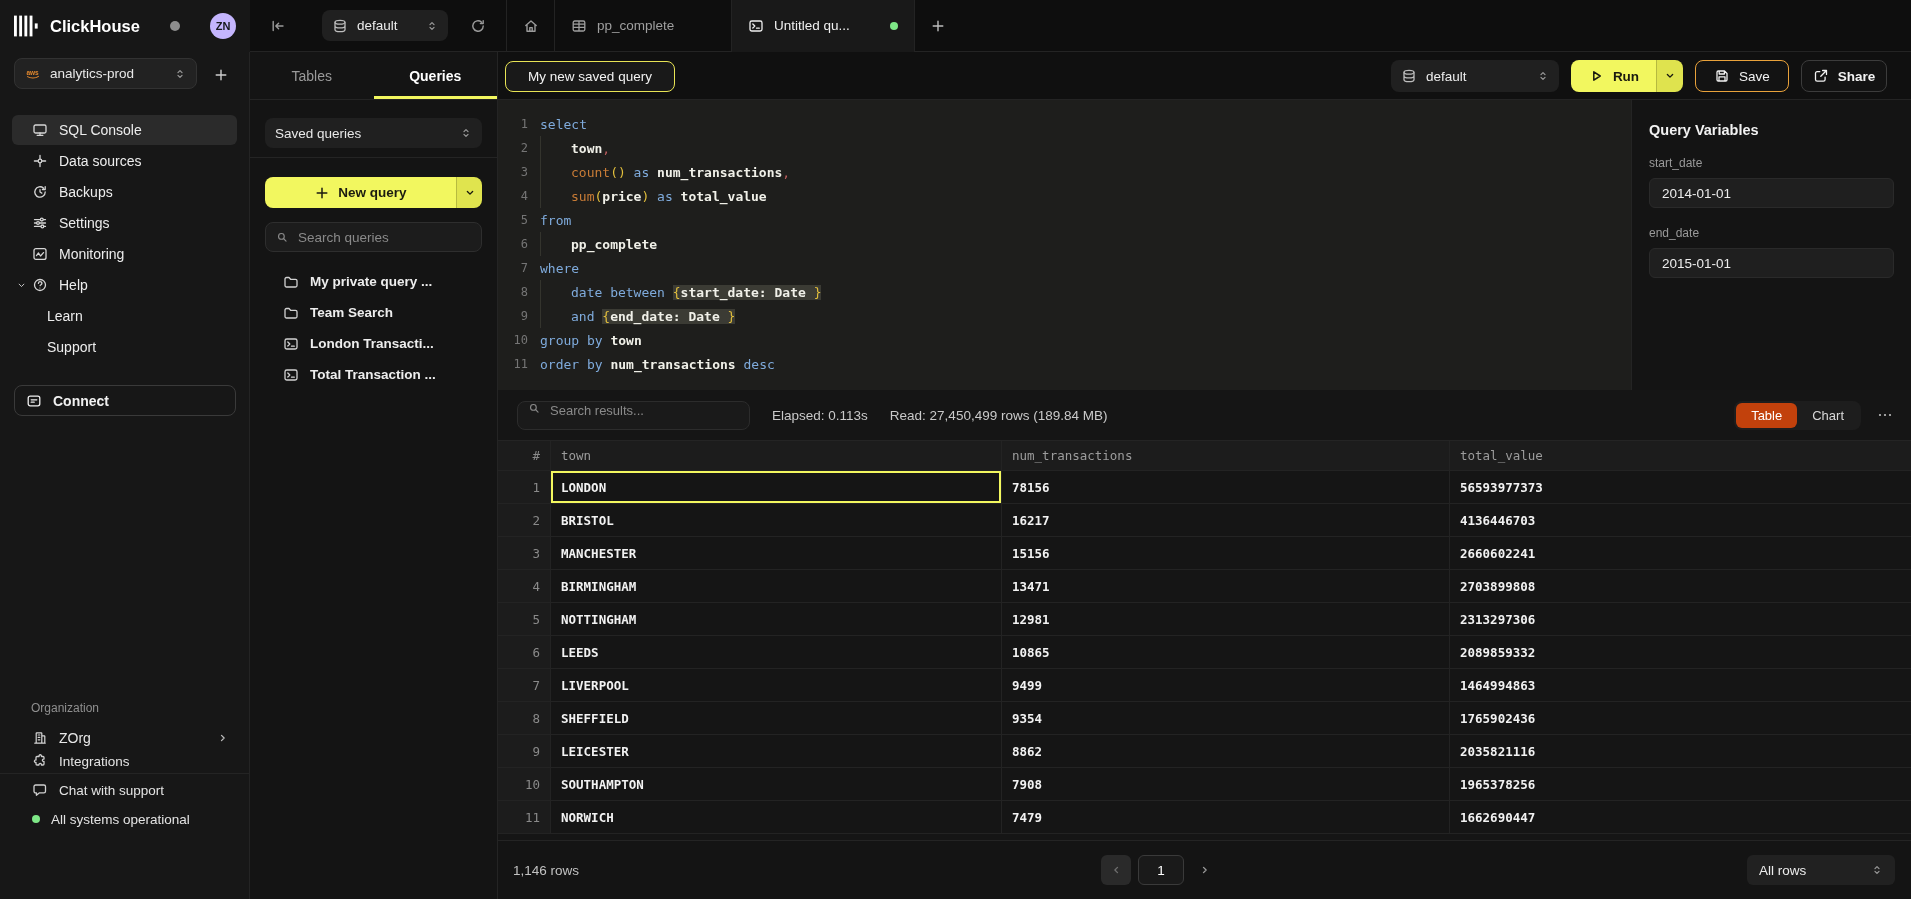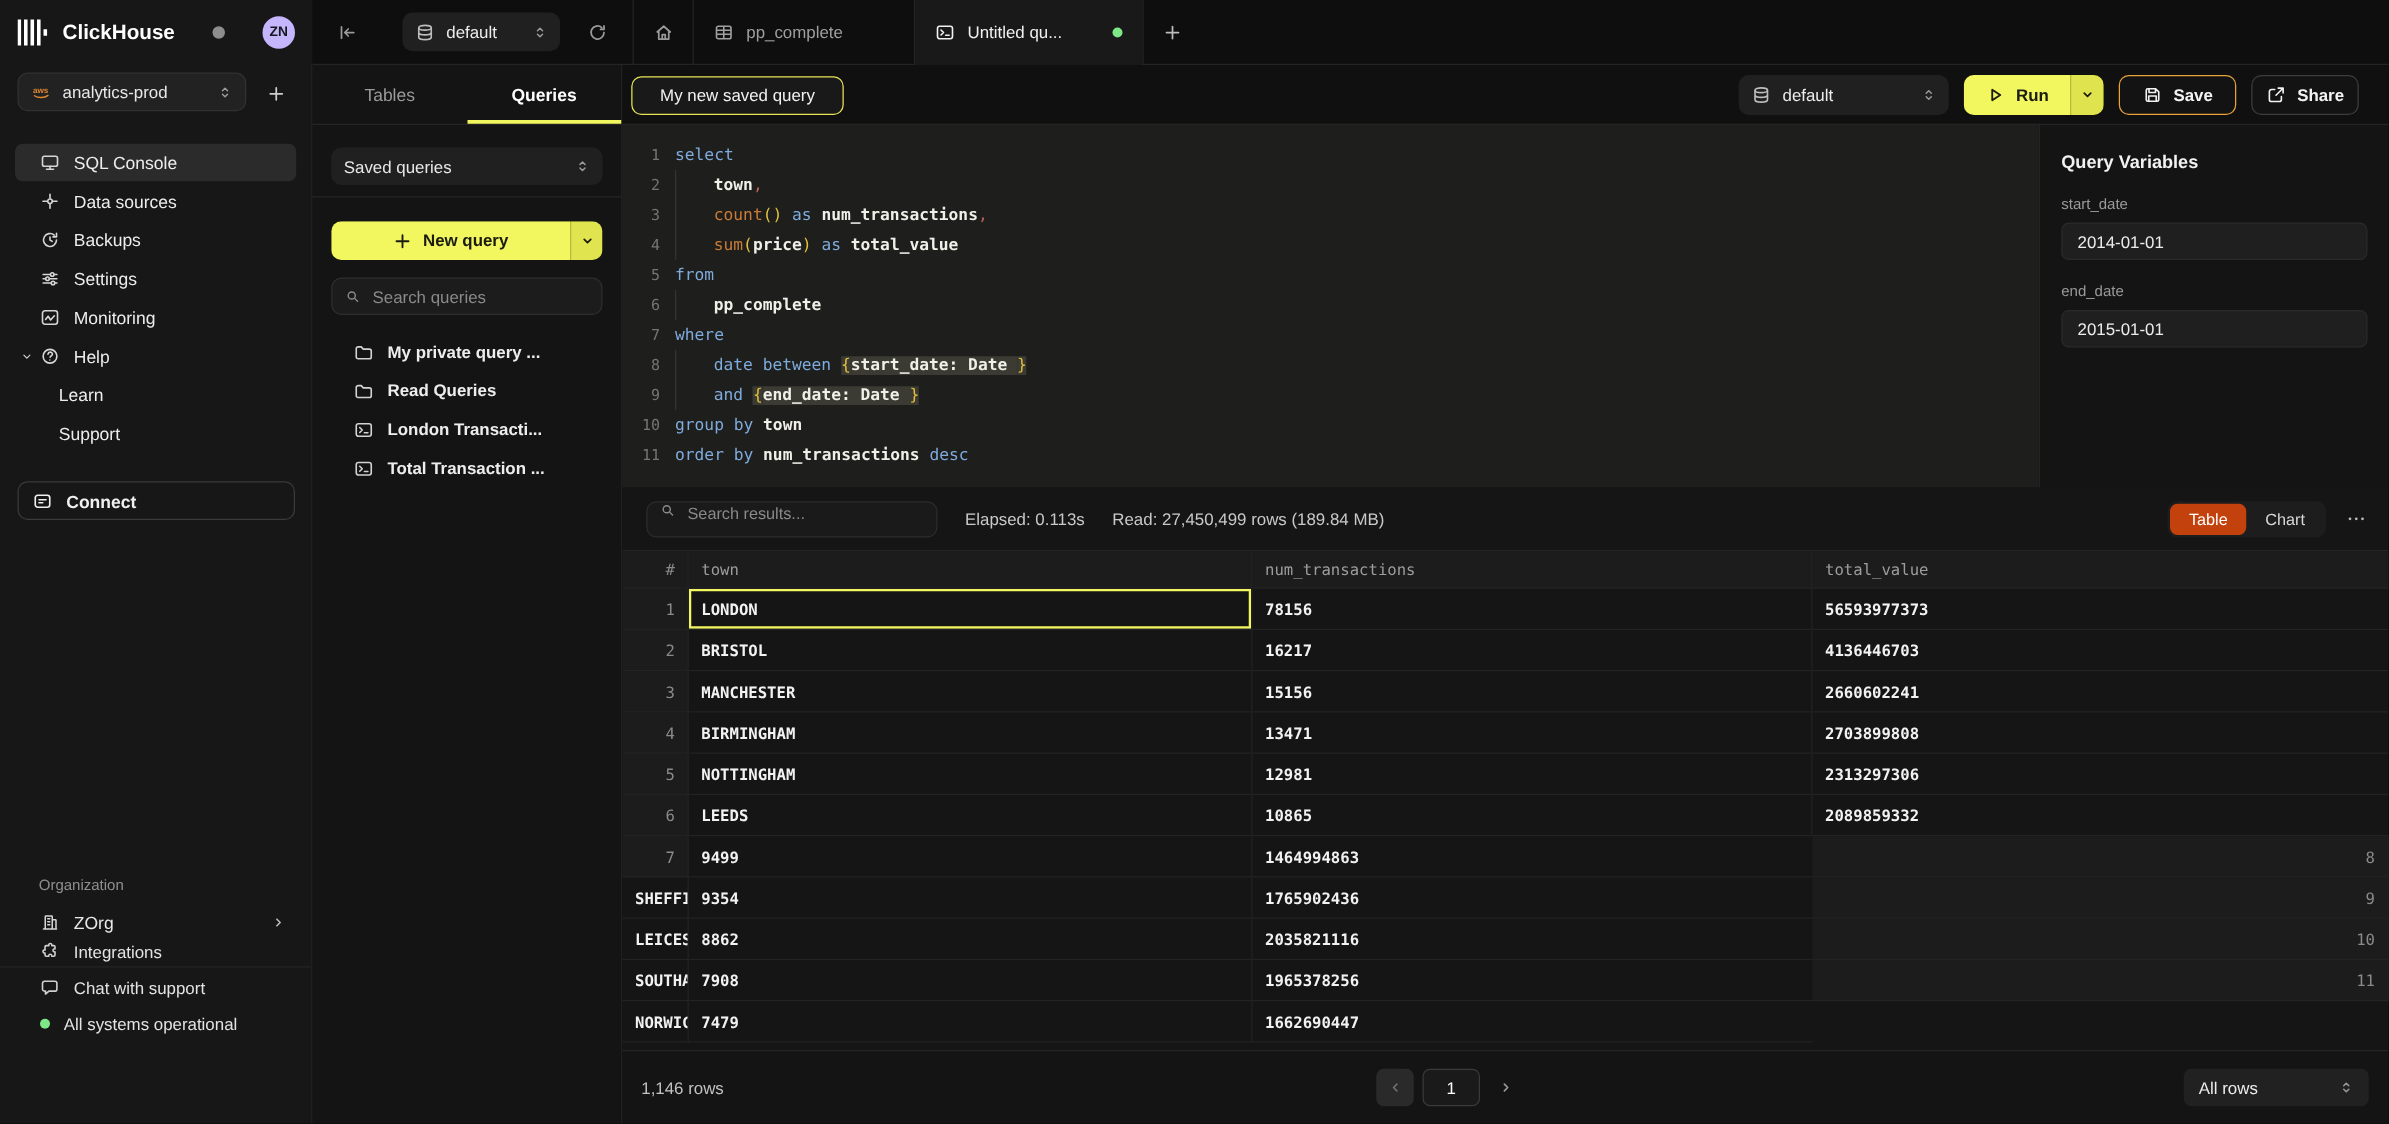--- a/index.html
+++ b/index.html
@@ -65,21 +65,21 @@
   
   .main{position:absolute;left:498px;top:52px;width:1413px;height:847px;background:#141414}
   .main-header{position:absolute;left:0;top:0;right:0;height:48px;background:#101010;border-bottom:1px solid #242424}
   .saved-tab{position:absolute;left:7px;top:9px;width:170px;height:31px;background:#191919;border:1.5px solid #e8e455;border-radius:8px;display:flex;align-items:center;justify-content:center;color:#f2f2f2}
   .hdr-actions{position:absolute;right:24px;top:8px;height:32px;display:flex;gap:12px}
   .hdr-db{width:168px;height:32px}
   .run-btn{width:112px;height:32px;border-radius:8px;overflow:hidden;display:flex;color:#1b1b10;font-weight:bold}
   .run-main{flex:1;background:#f2f75f;display:flex;align-items:center;justify-content:center;gap:9px}
   .run-main .ic{color:#1b1b10}
   .run-drop{width:27px;background:#dfe34e;border-left:1px solid rgba(0,0,0,.18);display:flex;align-items:center;justify-content:center}
-  .save-btn{width:94px;height:32px;background:#131313;border:1.5px solid #e9a23b;border-radius:8px;display:flex;align-items:center;justify-content:center;gap:9px;color:#f2f2f2;font-weight:bold}
+  .save-btn{width:94px;height:32px;background:#131313;border:1.5px solid #e9a23b;border-radius:8px;display:flex;align-items:center;justify-content:center;gap:9px;color:#f2f2f2;font-weight:normal}
   .share-btn{width:86px;height:32px;background:#131313;border:1px solid #3c3c3c;border-radius:8px;display:flex;align-items:center;justify-content:center;gap:9px;color:#f2f2f2;font-weight:bold}
 
   
   .editor{position:absolute;left:0;top:48px;width:1133px;height:290px;background:#1e1e1c;padding-top:12px;font-family:"DejaVu Sans Mono",monospace;font-size:13px}
   .cl{position:relative;height:24px;display:flex;align-items:center}
   .ln{width:30px;text-align:right;color:#757575;font-size:12px;flex:none}
   .guide{position:absolute;left:42px;top:0;bottom:0;border-left:1px solid #34342d}
   .ct{white-space:pre}
   .tk-kw{color:#7fabdc}
   .tk-fn{color:#c97c36}
@@ -402,21 +402,21 @@
             </svg>
           </span>
           <span>My private query ...</span>
         </div>
         <div class="qitem">
           <span class="ic">
             <svg viewBox="0 0 16 16" fill="none" stroke="currentColor" stroke-width="1.3" stroke-linecap="round" stroke-linejoin="round">
               <path d="M2 5c0-.8.7-1.5 1.5-1.5H6l1.6 1.8h4.9c.8 0 1.5.7 1.5 1.5v4.7c0 .8-.7 1.5-1.5 1.5h-9A1.5 1.5 0 0 1 2 11.5z"></path>
             </svg>
           </span>
-          <span>Read Queries</span>
+          <span>Team Search</span>
         </div>
         <div class="qitem">
           <span class="ic">
             <svg viewBox="0 0 16 16" fill="none" stroke="currentColor" stroke-width="1.3" stroke-linecap="round" stroke-linejoin="round">
               <rect x="2" y="3" width="12" height="10" rx="1.8"></rect>
               <path d="M4.8 6l2 2-2 2M8.5 10.2h2.8"></path>
             </svg>
           </span>
           <span>London Transacti...</span>
         </div>
@@ -599,20 +599,21 @@
         <div class="td last">2703899808</div>
         <div class="td gut">5</div>
         <div class="td">NOTTINGHAM</div>
         <div class="td">12981</div>
         <div class="td last">2313297306</div>
         <div class="td gut">6</div>
         <div class="td">LEEDS</div>
         <div class="td">10865</div>
         <div class="td last">2089859332</div>
         <div class="td gut">7</div>
+        <div class="td">LIVERPOOL</div>
         <div class="td">9499</div>
         <div class="td last">1464994863</div>
         <div class="td gut">8</div>
         <div class="td">SHEFFIELD</div>
         <div class="td">9354</div>
         <div class="td last">1765902436</div>
         <div class="td gut">9</div>
         <div class="td">LEICESTER</div>
         <div class="td">8862</div>
         <div class="td last">2035821116</div>

